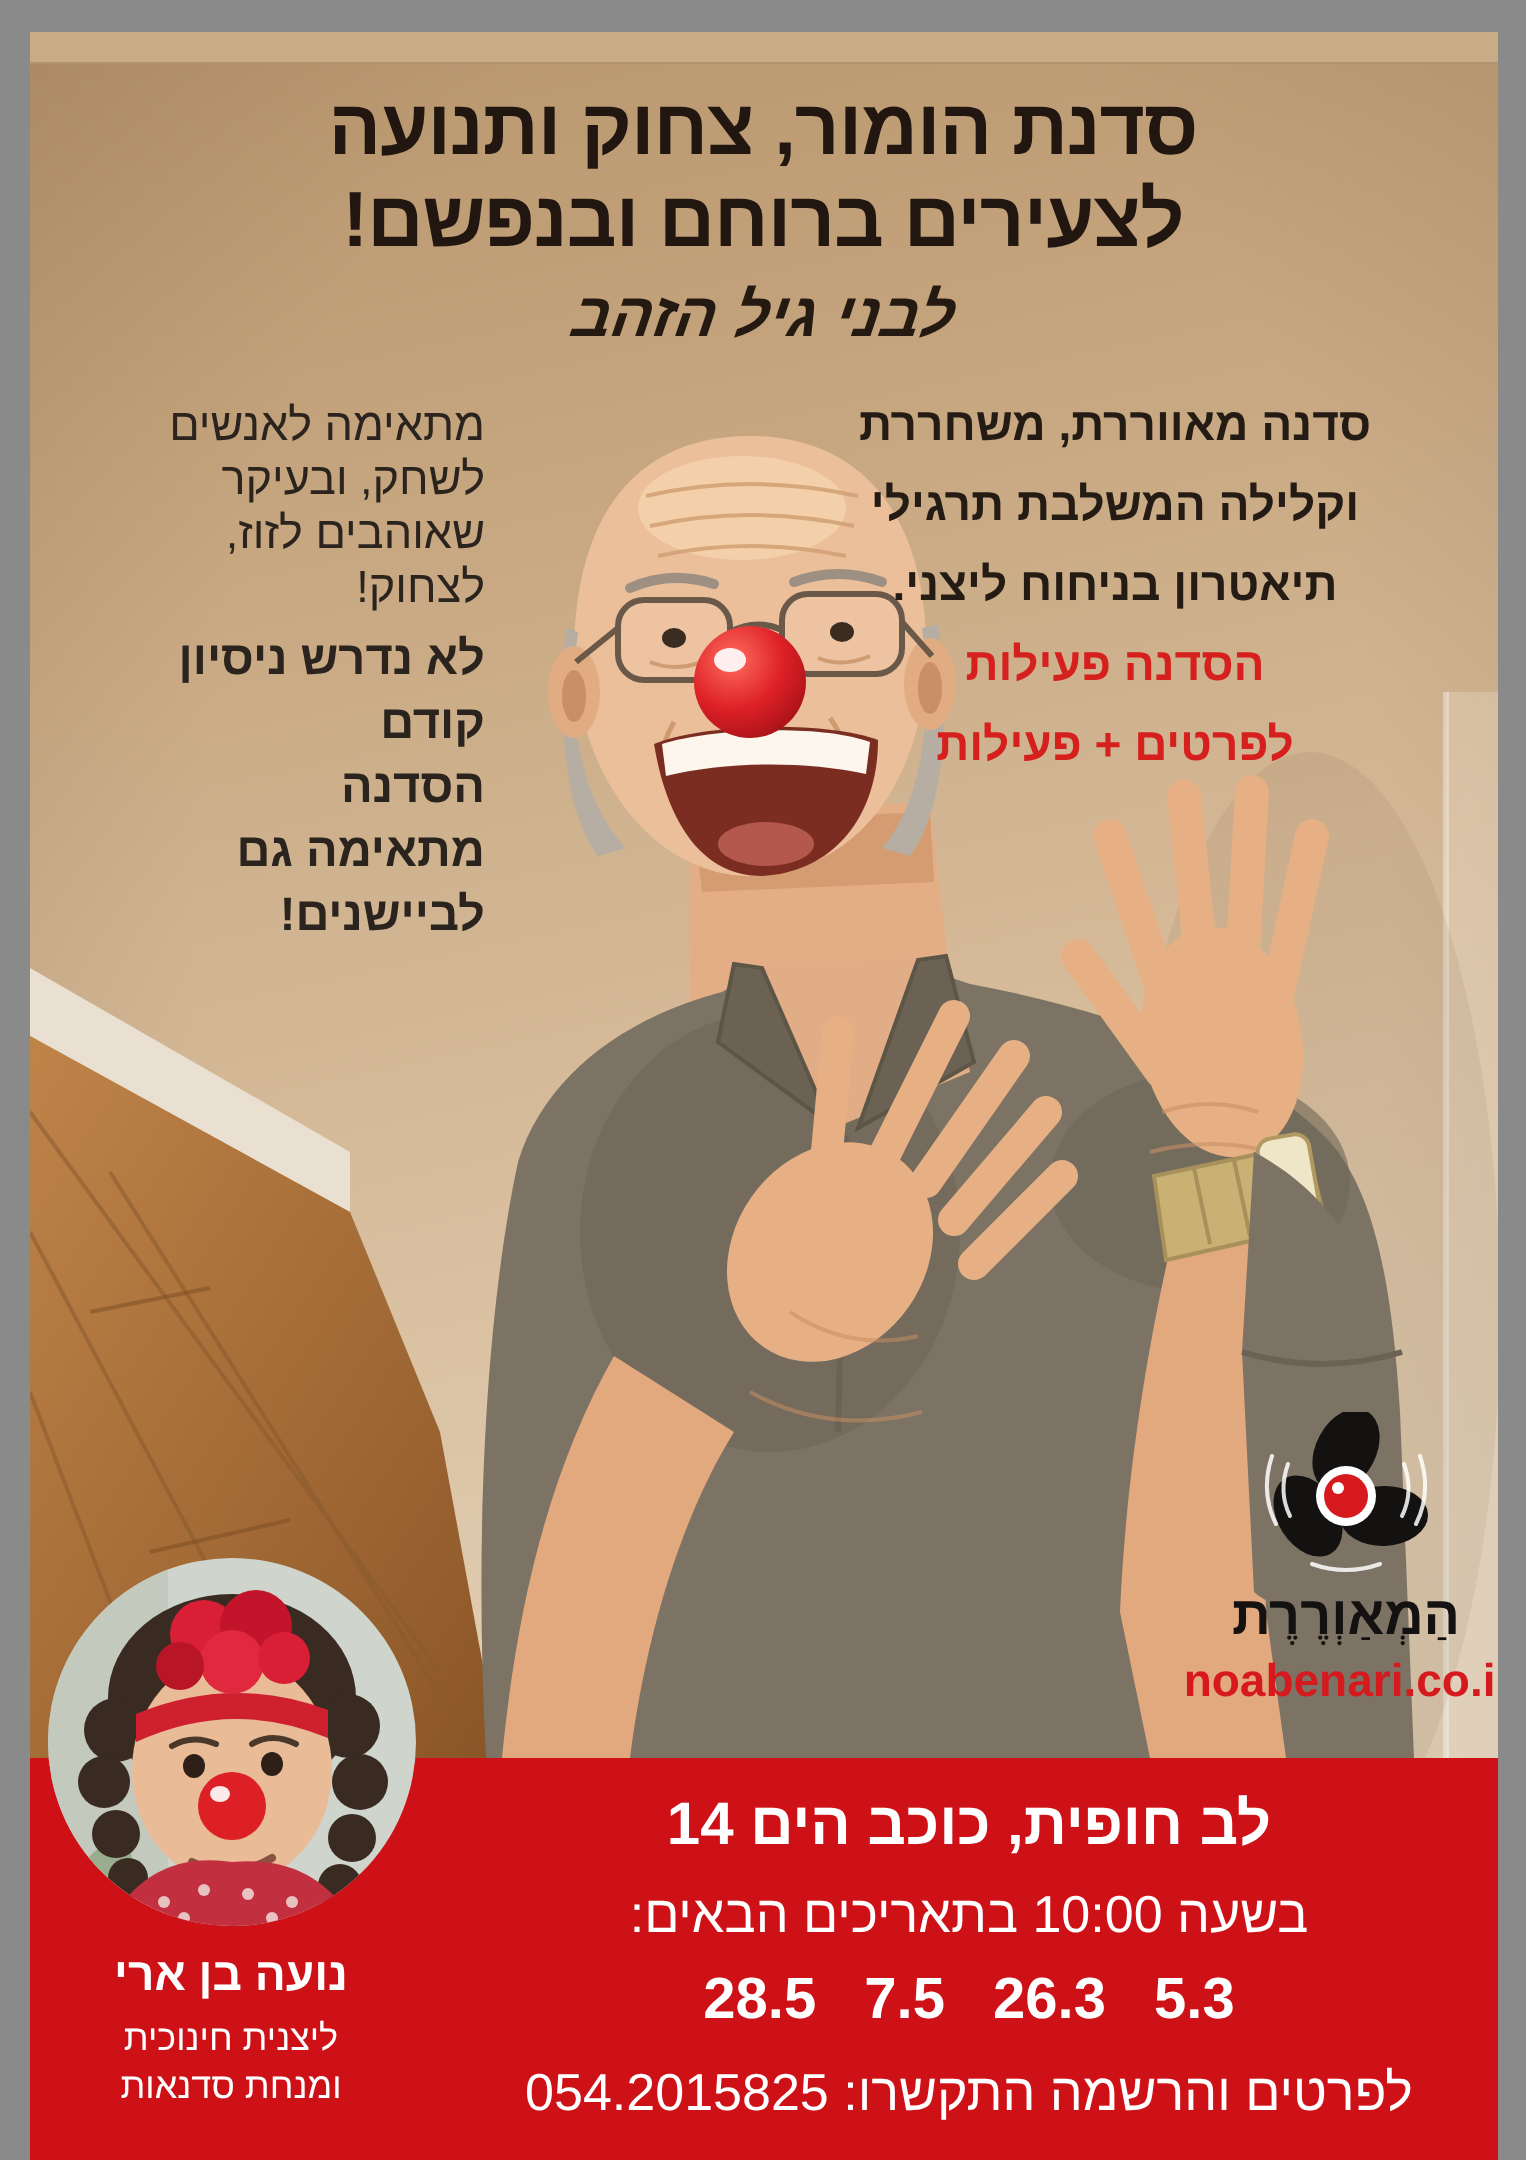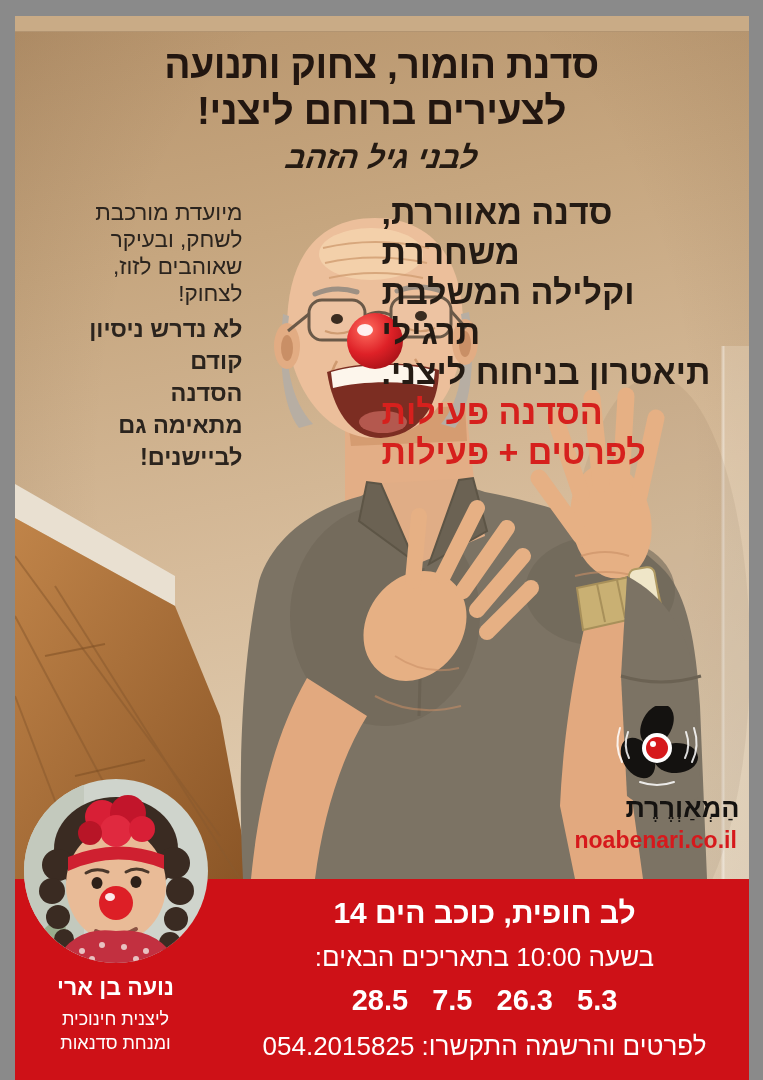--- a/index.html
+++ b/index.html
@@ -20,25 +20,25 @@
   
   .title{position:absolute;top:26px;left:0;width:100%;text-align:center;
     color:#221610;font-weight:800;font-size:39px;line-height:1.17;letter-spacing:-.5px;}
   .subtitle-script{position:absolute;top:124px;left:0;width:100%;text-align:center;
     color:#241a12;font-size:31px;font-weight:600;font-style:italic;transform:skewX(-8deg);}
   
   .left-block{position:absolute;top:183px;left:14px;width:214px;text-align:right;
     color:#2b241e;font-size:22.5px;line-height:27px;}
   .left-block .bold{font-weight:800;font-size:23.5px;line-height:32px;}
   .left-block .bold-first{margin-top:6px;}
-  .right-block{position:absolute;top:176px;right:15px;width:352px;text-align:left;
-    color:#241b14;font-weight:800;font-size:34px;line-height:40px;}
+  .right-block{position:absolute;top:176px;right:15px;width:352px;text-align:center;
+    color:#241b14;font-weight:800;font-size:23px;line-height:40px;}
   .right-block .red{color:#d6201d;}
   
-  .logo{position:absolute;left:560px;top:690px;width:165px;}
+  .logo{position:absolute;left:576px;top:690px;width:165px;text-align:center;}
   .logo .fan{display:block;margin:0 auto;}
   .brand-name{margin-top:2px;color:#141210;font-weight:800;font-size:27px;line-height:1.05;}
   .website{margin-top:5px;color:#d6191c;font-weight:800;font-size:23px;direction:ltr;}
   
   .red-band{position:absolute;left:0;top:863px;width:763px;height:217px;background:#ce1117;}
   .band-text{position:absolute;left:185px;top:880px;width:570px;text-align:center;color:#fff;}
   .band-venue{font-weight:800;font-size:30px;line-height:1.1;}
   .band-schedule{margin-top:13px;font-size:26px;font-weight:500;}
   .band-dates{margin-top:11px;font-size:29px;font-weight:600;word-spacing:16px;direction:rtl;}
   .band-contact{margin-top:14px;font-size:26px;font-weight:500;}
@@ -178,26 +178,26 @@
       <line x1="472" y1="616" x2="516" y2="572"></line>
     </g>
     <g stroke="#c98f66" stroke-width="2" opacity=".55" fill="none">
       <path d="M380,640 Q410,660 444,652"></path>
         <path d="M360,680 Q400,702 446,690"></path>
     </g>
   </svg>
 
   <div class="title">
     <div>סדנת הומור, צחוק ותנועה</div>
-    <div>לצעירים ברוחם ליצני!</div>
+    <div>לצעירים ברוחם ובנפשם!</div>
   </div>
   <div class="subtitle-script">לבני גיל הזהב</div>
 
   <div class="left-block">
-    <div>מיועדת מורכבת</div>
+    <div>מתאימה לאנשים</div>
     <div>לשחק, ובעיקר</div>
     <div>שאוהבים לזוז,</div>
     <div>לצחוק!</div>
     <div class="bold bold-first">לא נדרש ניסיון</div>
     <div class="bold">קודם</div>
     <div class="bold">הסדנה</div>
     <div class="bold">מתאימה גם</div>
     <div class="bold">לביישנים!</div>
   </div>
 

